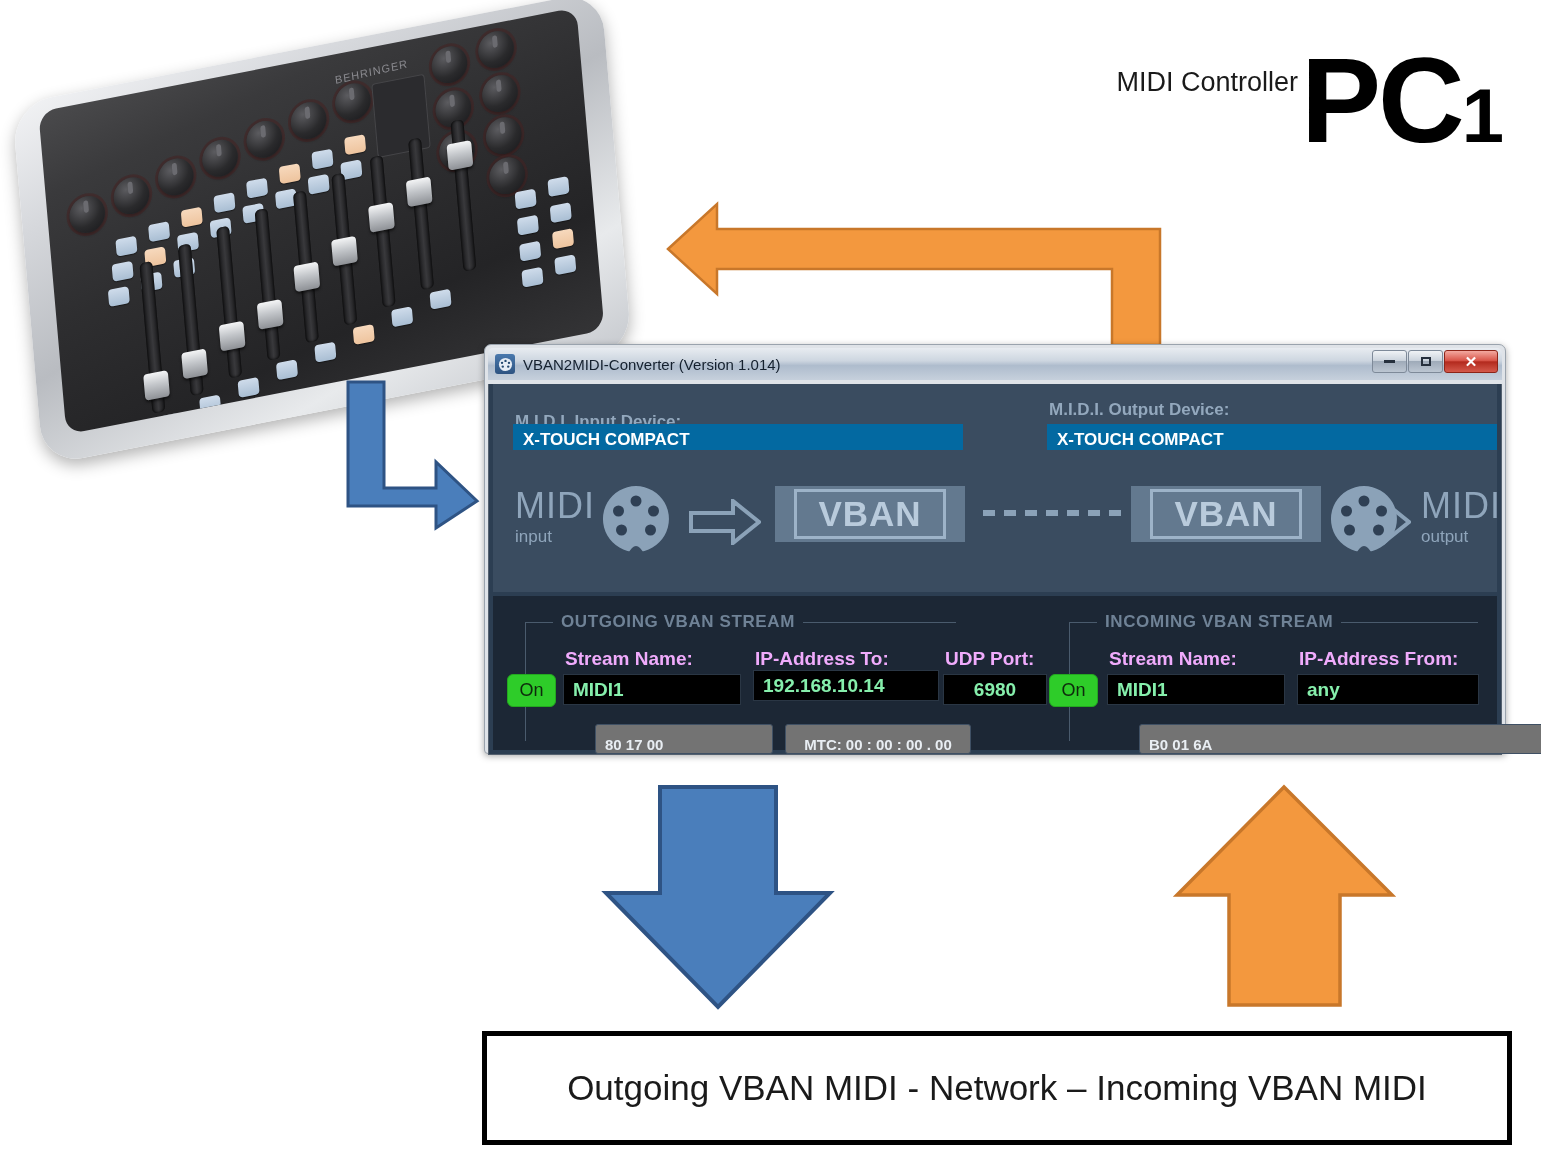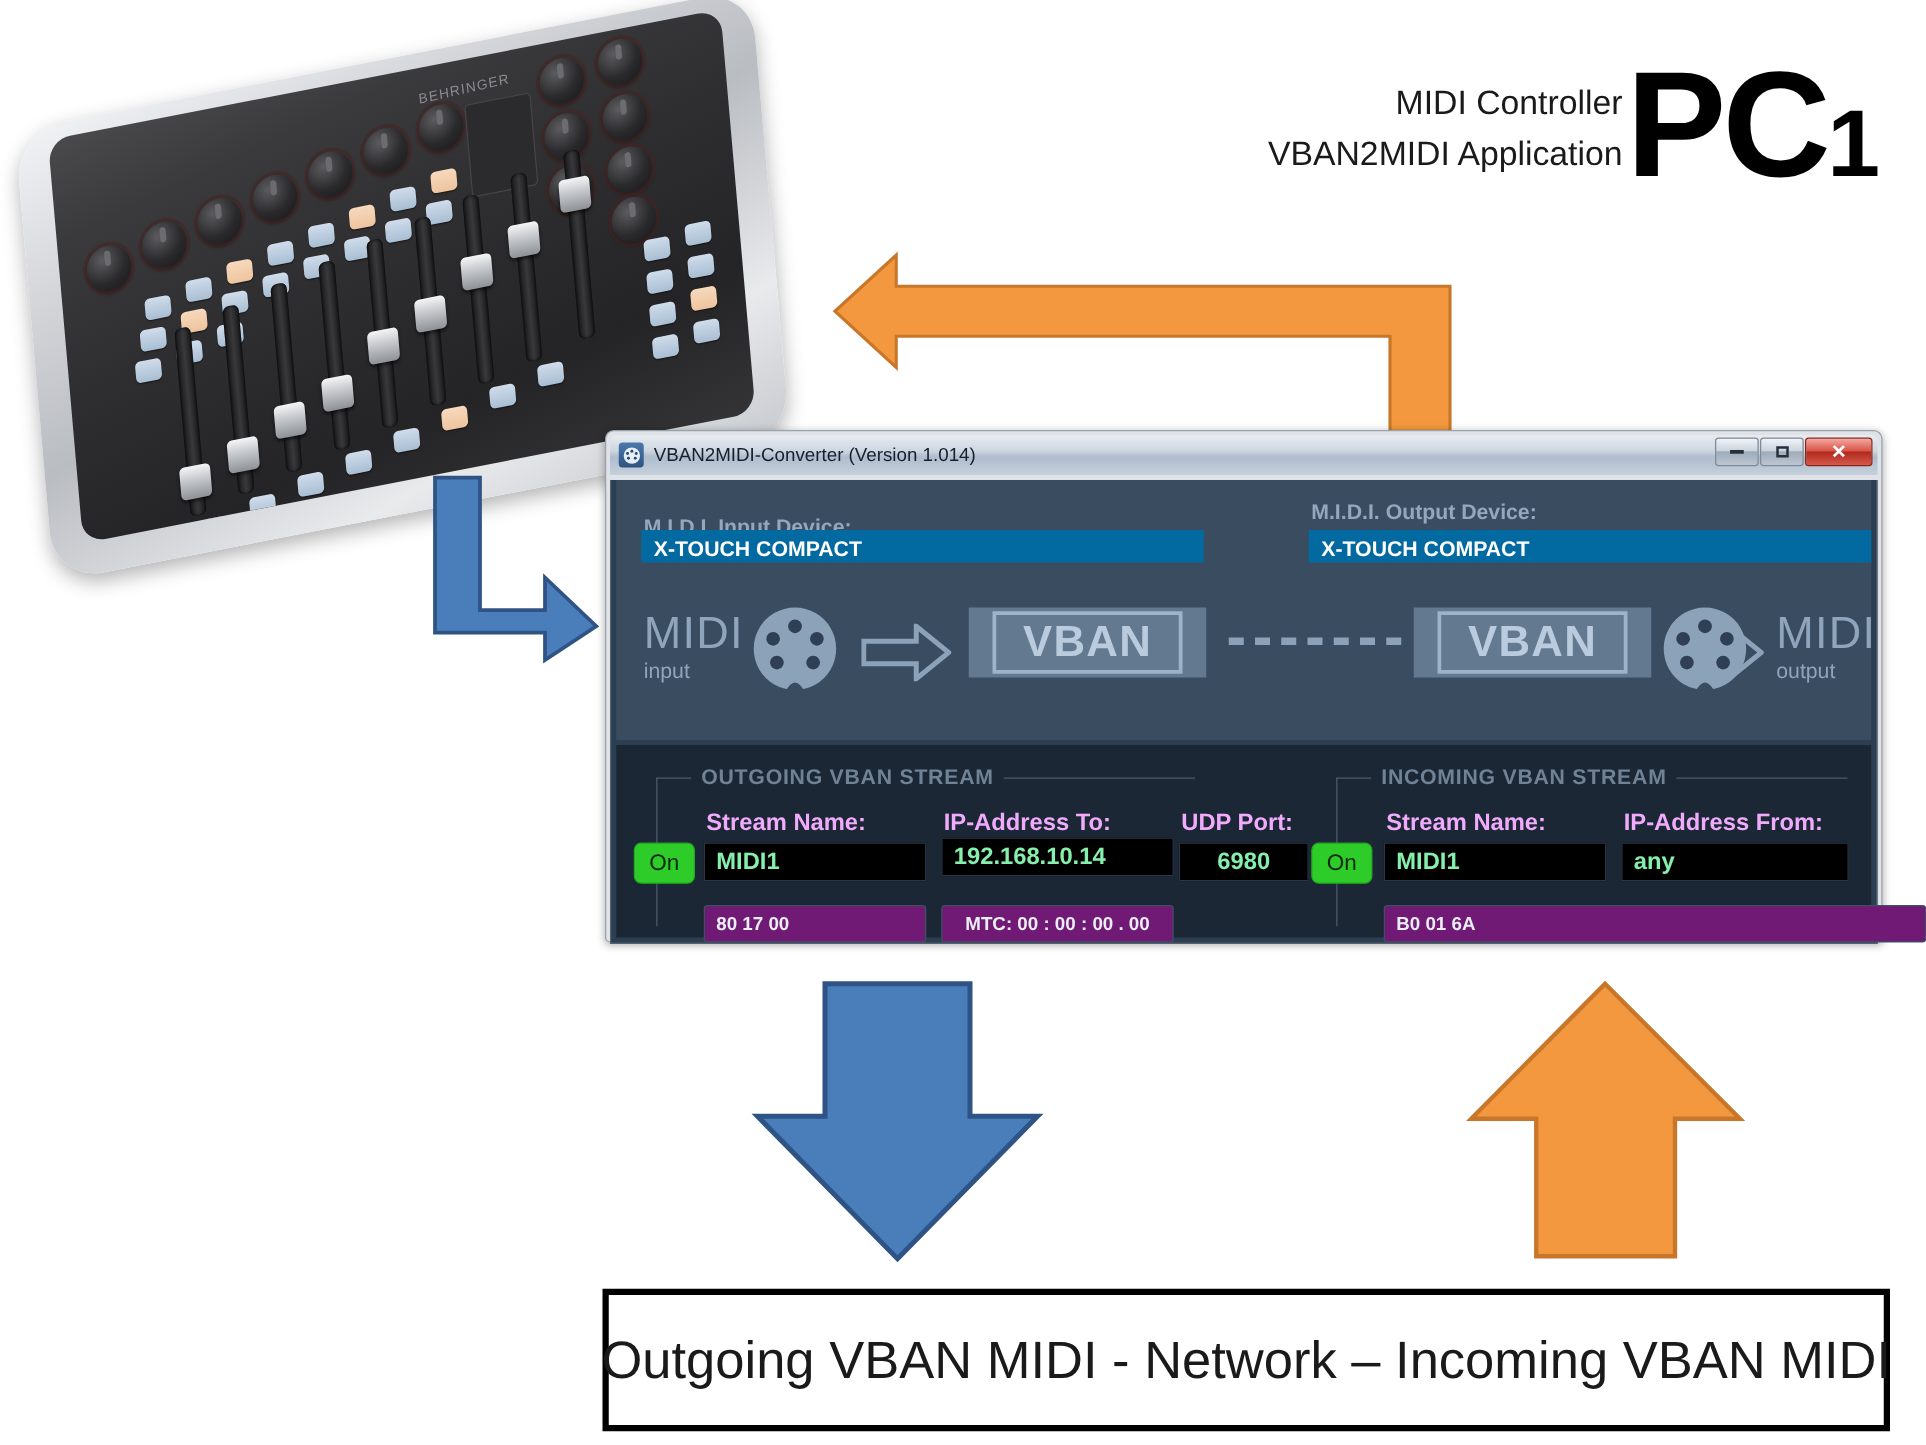--- a/index.html
+++ b/index.html
@@ -336,27 +336,28 @@
   .tf span {
     font-size: 19px;
     font-weight: bold;
     color: #86efac;
     white-space: nowrap;
   }
   .tf.center { justify-content: center; padding: 0; }
   .mon {
     position: absolute;
     height: 30px;
-    background: #701a75;
+    background: #737373;
     border: 1px solid #3f5064;
     border-radius: 3px;
     display: flex;
-    align-items: center;
+    align-items: flex-end;
     padding: 0 9px;
     box-sizing: border-box;
+    margin-left: 32px;
   }
   .mon span {
     font-size: 15px;
     font-weight: bold;
     color: #e9eef3;
     white-space: nowrap;
   }
   .mon.center { justify-content: center; padding: 0; }
   .on-btn {
     position: absolute;
@@ -382,32 +383,31 @@
     width: 1030px;
     height: 114px;
     border: 5px solid #000000;
     background: #ffffff;
     box-sizing: border-box;
     display: flex;
     align-items: center;
     justify-content: center;
   }
   #caption-text {
-    font-size: 42px;
+    font-size: 35px;
     color: #1a1a1a;
     white-space: nowrap;
   }
 </style>
 </head>
 <body>
 
 <div id="header-block">
   <div id="header-text">
     <div>MIDI Controller</div>
-    <div>VBAN2MIDI Application</div>
   </div>
   <div id="header-pc">
     <span>PC</span><span class="pcnum">1</span>
   </div>
 </div>
 
 <div id="controller">
   <div class="dev-body">
     <div class="dev-shell"></div>
     <div class="dev-top">

